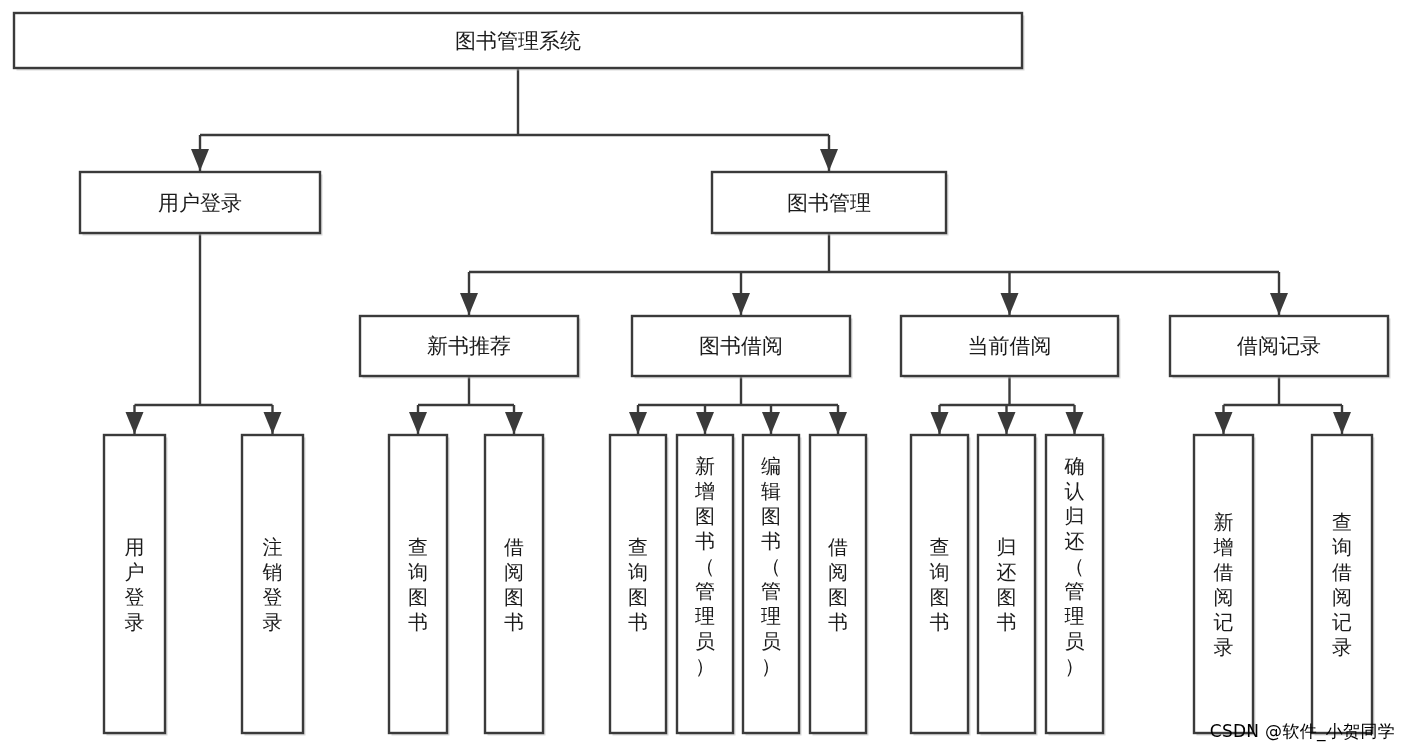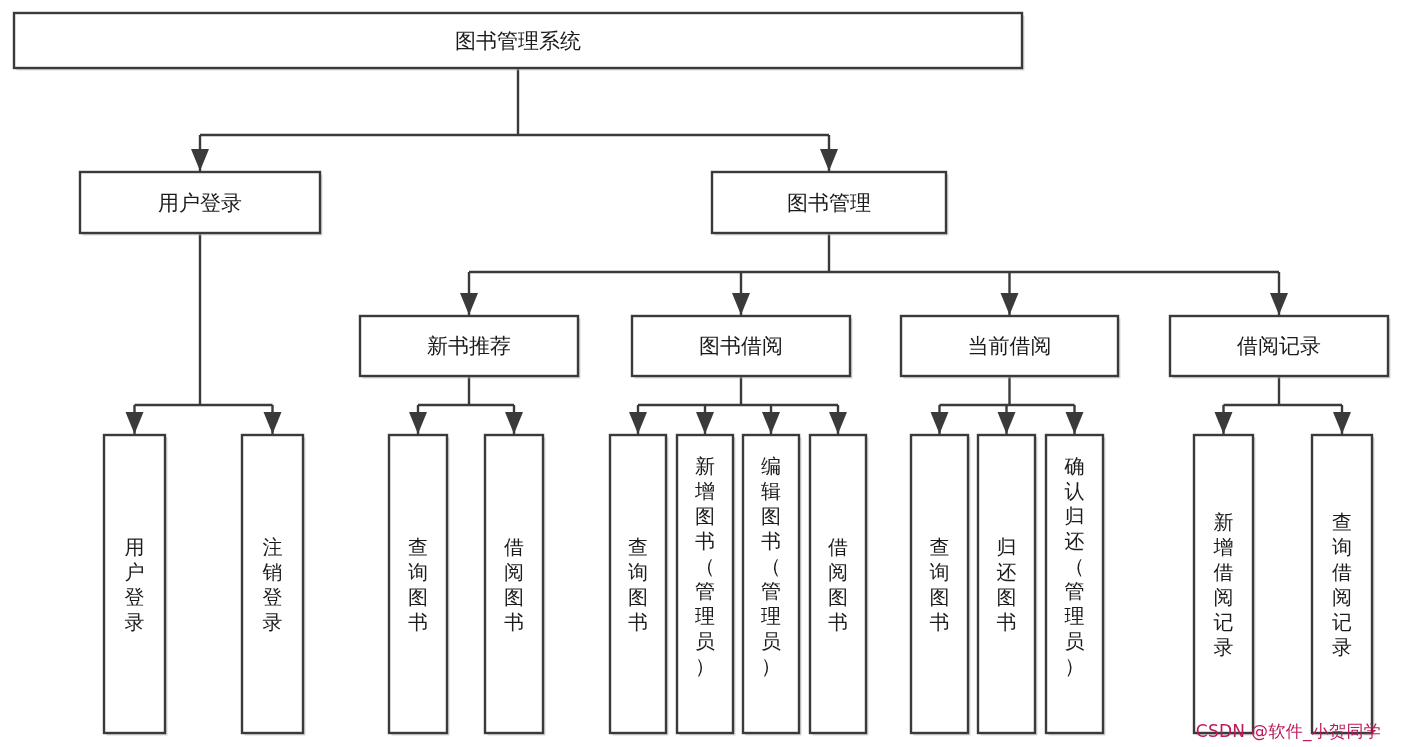--- a/index.html
+++ b/index.html
@@ -33,25 +33,25 @@
   }
   .edge{
     stroke:#3a3a3a;
     stroke-width:2.4;
     fill:none;
     stroke-linecap:butt;
   }
   .arrow-head{fill:#3a3a3a;}
   .watermark{
     position:absolute;
-    right:24px;
+    right:10px;
     bottom:4px;
     font-family:"DejaVu Sans","Liberation Sans",sans-serif;
     font-size:17px;
-    color:#be185d;
+    color:#000000;
     letter-spacing:.3px;
     white-space:nowrap;
     user-select:none;
   }
 </style>
 </head>
 <body>
 
 <svg id="diagram" viewBox="0 0 1405 747" xmlns="http://www.w3.org/2000/svg">
   <g id="edges-layer">

